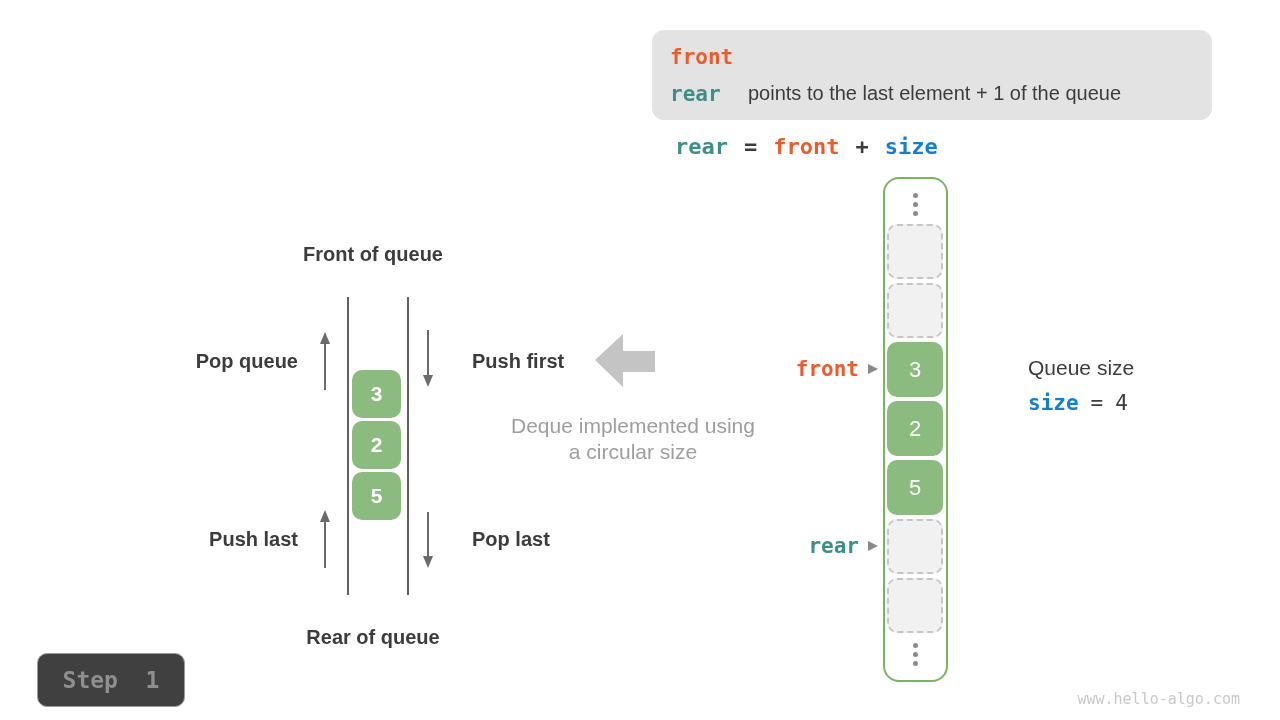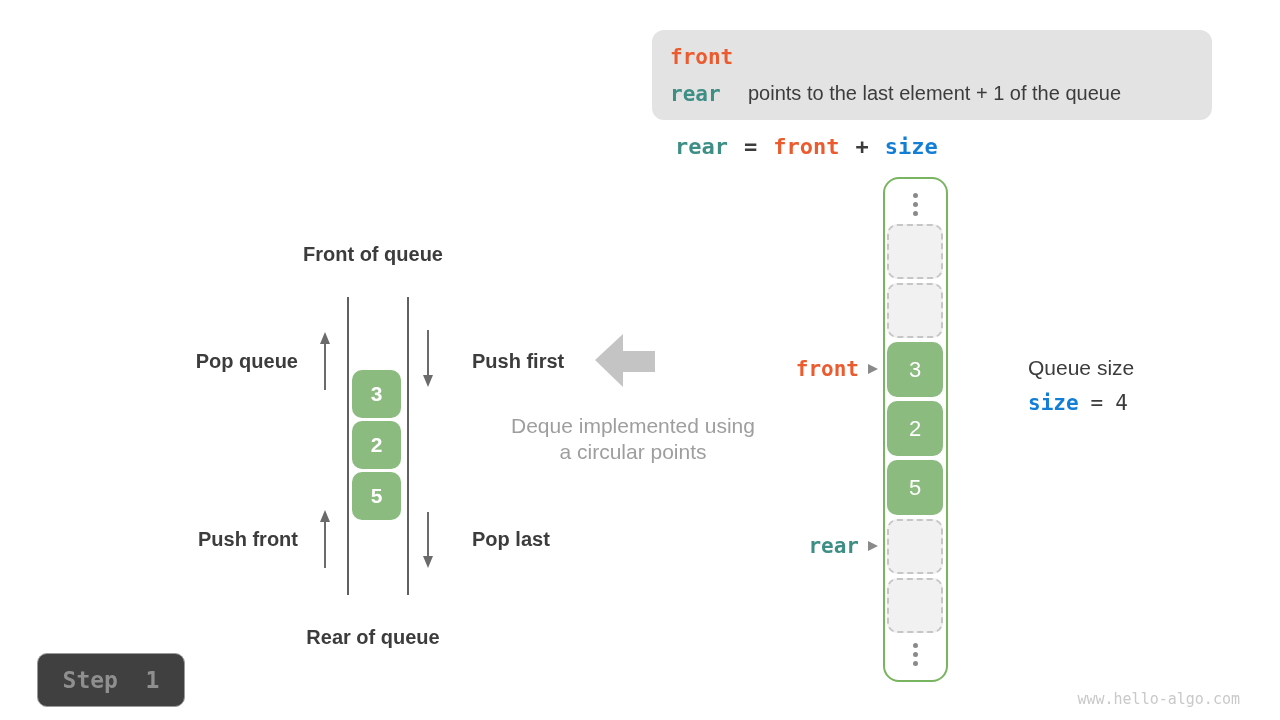--- a/index.html
+++ b/index.html
@@ -113,32 +113,32 @@
   <div class="qbox" style="top:358px">3</div>
   <div class="qbox" style="top:409px">2</div>
   <div class="qbox" style="top:460px">5</div>
 
   <div class="op-label right-al" style="top:337px">Pop queue</div>
   <div class="varrow up" style="left:324px;top:331px;height:47px"></div>
 
   <div class="op-label left-al" style="top:337px">Push first</div>
   <div class="varrow down" style="left:427px;top:318px;height:46px"></div>
 
-  <div class="op-label right-al" style="top:515px">Push front</div>
+  <div class="op-label right-al" style="top:515px">Push last</div>
   <div class="varrow up" style="left:324px;top:509px;height:47px"></div>
 
   <div class="op-label left-al" style="top:515px">Pop last</div>
   <div class="varrow down" style="left:427px;top:500px;height:45px"></div>
 
   <svg class="block-arrow" width="62" height="57" viewBox="0 0 62 57">
     <polygon points="0,28 28,2 28,19 60,19 60,40 28,40 28,55" fill="#c4c4c4"></polygon>
   </svg>
   <div class="caption">
     <div>Deque implemented using</div>
-    <div>a circular points</div>
+    <div>a circular size</div>
   </div>
 
   <div class="array-box">
     <div class="ellipsis" style="top:14px">
       <span class="dot"></span>
         <span class="dot"></span>
         <span class="dot"></span>
     </div>
     <div class="cell empty" style="top:45px"></div>
     <div class="cell empty" style="top:104px"></div>

